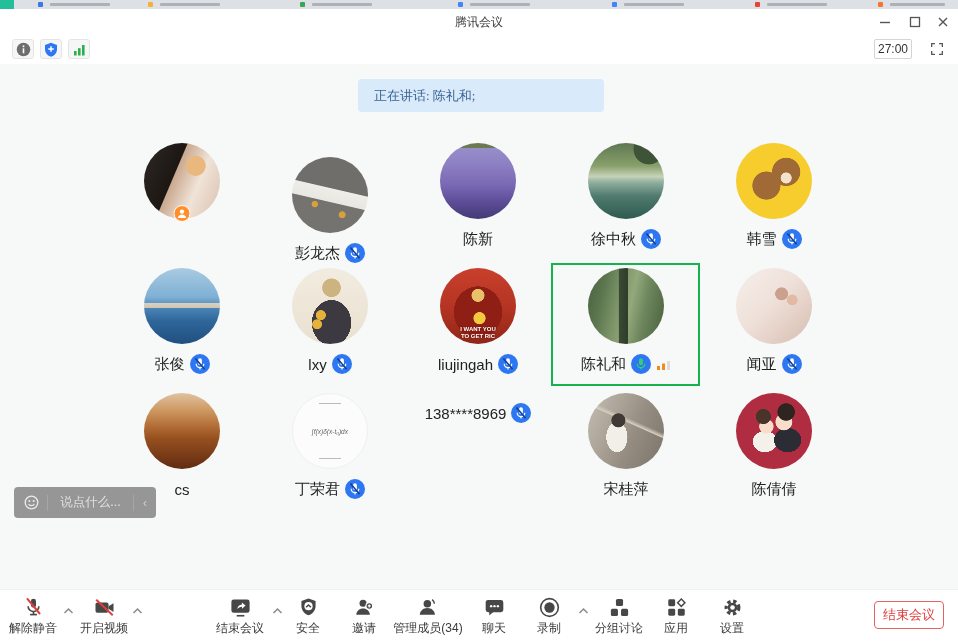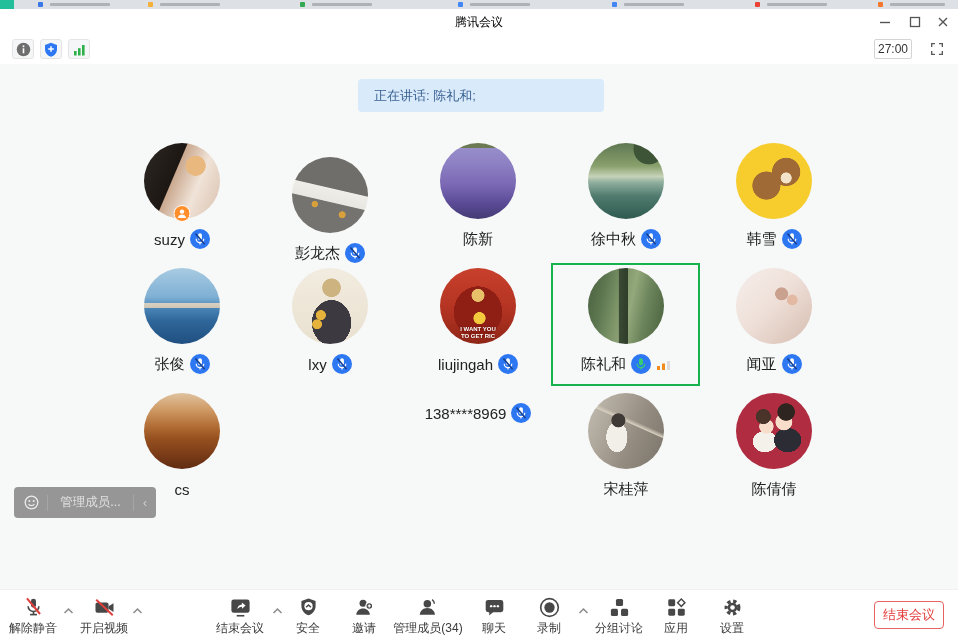--- a/index.html
+++ b/index.html
@@ -5,32 +5,32 @@
   html,body{margin:0;padding:0;}
   .stage{position:relative;width:958px;height:641px;background:#fff;overflow:hidden;
          font-family:"Liberation Sans","DejaVu Sans",sans-serif;-webkit-font-smoothing:antialiased;}
   
   .tabstrip{position:absolute;top:0;left:0;width:958px;height:9px;background:#dde0e4;}
   .tabstrip .teal{position:absolute;left:0;top:0;width:14px;height:9px;background:#23bf9b;}
   .fav{position:absolute;top:2px;width:5px;height:5px;border-radius:1px;}
   .tabline{position:absolute;top:3px;height:3px;background:#aeb2b8;border-radius:1px;}
   
   .titlebar{position:absolute;top:9px;left:0;width:958px;height:24px;background:#fff;}
-  .wtitle{position:absolute;top:5px;left:0;width:100%;text-align:center;font-size:12px;color:#000000;}
+  .wtitle{position:absolute;top:5px;left:0;width:100%;text-align:center;font-size:12px;color:#404040;}
   .wctl{position:absolute;top:4px;width:26px;height:18px;display:flex;align-items:center;justify-content:center;cursor:pointer;}
   .topbar{position:absolute;top:33px;left:0;width:958px;height:31px;background:#fff;border-bottom:1px solid #efefef;}
   .tbtn{position:absolute;top:6px;width:22px;height:20px;background:#f5f6f7;border:1px solid #e4e4e4;border-radius:3px;
         display:flex;align-items:center;justify-content:center;box-sizing:border-box;}
   .timerbox{position:absolute;top:6px;right:46px;width:38px;height:20px;border:1px solid #d4d4d4;border-radius:2px;
             background:#fff;font-size:12px;color:#333;display:flex;align-items:center;justify-content:center;box-sizing:border-box;}
   .fsbtn{position:absolute;top:6px;right:10px;width:22px;height:20px;display:flex;align-items:center;justify-content:center;}
   
   .content{position:absolute;top:64px;left:0;width:958px;height:526px;background:#f7f8f8;}
   .banner{position:absolute;left:358px;top:15px;width:246px;height:33px;background:#d9eafb;border-radius:4px;
-          display:flex;align-items:center;padding-left:16px;box-sizing:border-box;font-size:13px;color:#3c6493;}
+          display:flex;align-items:center;padding-left:16px;box-sizing:border-box;font-size:13px;color:#3c6493;font-family:Liberation Serif, serif;}
   .tile{position:absolute;width:148px;text-align:center;}
   .avatar{position:relative;width:76px;height:76px;border-radius:50%;margin:0 auto;overflow:hidden;}
   .nrow{display:flex;align-items:center;justify-content:center;gap:5px;margin-top:9px;height:22px;}
   .pname{font-size:15px;color:#222;white-space:nowrap;}
   .badge{position:absolute;top:62px;left:50%;transform:translateX(-50%);z-index:3;}
   .hl{position:absolute;left:551px;top:199px;width:149px;height:123px;border:2px solid #17b24e;box-sizing:border-box;}
   
   .av0{background:radial-gradient(circle at 68% 30%,#e8b87f 0 13%,transparent 14%),
        linear-gradient(113deg,#2e2824 0%,#1c1713 40%,#caa98f 41%,#f0e3d8 66%,#d8c0ad 100%);}
   .av1{background:radial-gradient(circle at 30% 62%,#d8a13c 0 4%,transparent 5%),
@@ -176,30 +176,20 @@
 
     <div class="tile" style="left:108px;top:79px">
       <div class="avatar av0"></div>
       <div class="badge">
         <svg width="17" height="17" viewBox="0 0 17 17">
             <circle cx="8.5" cy="8.5" r="8" fill="#ff8e2b" stroke="#fff" stroke-width="1"></circle>
             <circle cx="8.5" cy="6.6" r="2.2" fill="#fff"></circle>
             <path d="M4.4 13c.2-2.2 2-3.5 4.1-3.5s3.9 1.3 4.1 3.5z" fill="#fff"></path>
           </svg>
       </div>
-      <div class="nrow">
-          <span class="pname">suzy</span>
-        <svg width="20" height="20" viewBox="0 0 20 20">
-            <circle cx="10" cy="10" r="10" fill="#2d77f2"></circle>
-            <rect x="8.1" y="4.2" width="3.8" height="7" rx="1.9" fill="#fff"></rect>
-            <path d="M6.2 9.8a3.8 3.8 0 0 0 7.6 0" fill="none" stroke="#fff" stroke-width="1.2"></path>
-            <line x1="10" y1="13.6" x2="10" y2="15.4" stroke="#fff" stroke-width="1.2"></line>
-            <line x1="5.4" y1="4.4" x2="14.6" y2="15.2" stroke="#17408f" stroke-width="1.6"></line>
-          </svg>
-      </div>
     </div>
 
     <div class="tile" style="left:256px;top:93px">
       <div class="avatar av1"></div>
       <div class="nrow">
           <span class="pname">彭龙杰</span>
         <svg width="20" height="20" viewBox="0 0 20 20">
             <circle cx="10" cy="10" r="10" fill="#2d77f2"></circle>
             <rect x="8.1" y="4.2" width="3.8" height="7" rx="1.9" fill="#fff"></rect>
             <path d="M6.2 9.8a3.8 3.8 0 0 0 7.6 0" fill="none" stroke="#fff" stroke-width="1.2"></path>
@@ -323,20 +313,35 @@
       </div>
     </div>
 
     <div class="tile" style="left:108px;top:329px">
       <div class="avatar av10"></div>
       <div class="nrow">
           <span class="pname">cs</span>
         </div>
     </div>
 
+    <div class="tile" style="left:256px;top:329px">
+      <div class="avatar av11">
+        <span class="avformula">∫f(x)δ(x-t₀)dx</span>
+      </div>
+      <div class="nrow">
+          <span class="pname">丁荣君</span>
+        <svg width="20" height="20" viewBox="0 0 20 20">
+            <circle cx="10" cy="10" r="10" fill="#2d77f2"></circle>
+            <rect x="8.1" y="4.2" width="3.8" height="7" rx="1.9" fill="#fff"></rect>
+            <path d="M6.2 9.8a3.8 3.8 0 0 0 7.6 0" fill="none" stroke="#fff" stroke-width="1.2"></path>
+            <line x1="10" y1="13.6" x2="10" y2="15.4" stroke="#fff" stroke-width="1.2"></line>
+            <line x1="5.4" y1="4.4" x2="14.6" y2="15.2" stroke="#17408f" stroke-width="1.6"></line>
+          </svg>
+      </div>
+    </div>
 
     <div class="tile" style="left:404px;top:329px">
       <div class="nrow">
           <span class="pname">138****8969</span>
         <svg width="20" height="20" viewBox="0 0 20 20">
             <circle cx="10" cy="10" r="10" fill="#2d77f2"></circle>
             <rect x="8.1" y="4.2" width="3.8" height="7" rx="1.9" fill="#fff"></rect>
             <path d="M6.2 9.8a3.8 3.8 0 0 0 7.6 0" fill="none" stroke="#fff" stroke-width="1.2"></path>
             <line x1="10" y1="13.6" x2="10" y2="15.4" stroke="#fff" stroke-width="1.2"></line>
             <line x1="5.4" y1="4.4" x2="14.6" y2="15.2" stroke="#17408f" stroke-width="1.6"></line>
@@ -361,21 +366,21 @@
     <div class="chatbar">
       <span class="chat-smiley">
         <svg width="15" height="15" viewBox="0 0 15 15">
             <circle cx="7.5" cy="7.5" r="6.3" fill="none" stroke="#ececec" stroke-width="1.3"></circle>
             <circle cx="5.3" cy="6" r="1" fill="#ececec"></circle>
             <circle cx="9.7" cy="6" r="1" fill="#ececec"></circle>
             <path d="M4.6 9a3.4 3.4 0 0 0 5.8 0" fill="none" stroke="#ececec" stroke-width="1.2"></path>
           </svg>
       </span>
       <span class="sep"></span>
-      <span class="chat-ph">管理成员...</span>
+      <span class="chat-ph">说点什么...</span>
       <span class="sep"></span>
       <span class="chat-collapse">‹</span>
     </div>
   </div>
 
   <div class="bottombar">
 
     <div class="bitem" style="left:33px">
       <svg width="23" height="23" viewBox="0 0 24 24">
         <rect x="9.4" y="2.8" width="5.2" height="9.4" rx="2.6" fill="#474747"></rect>

